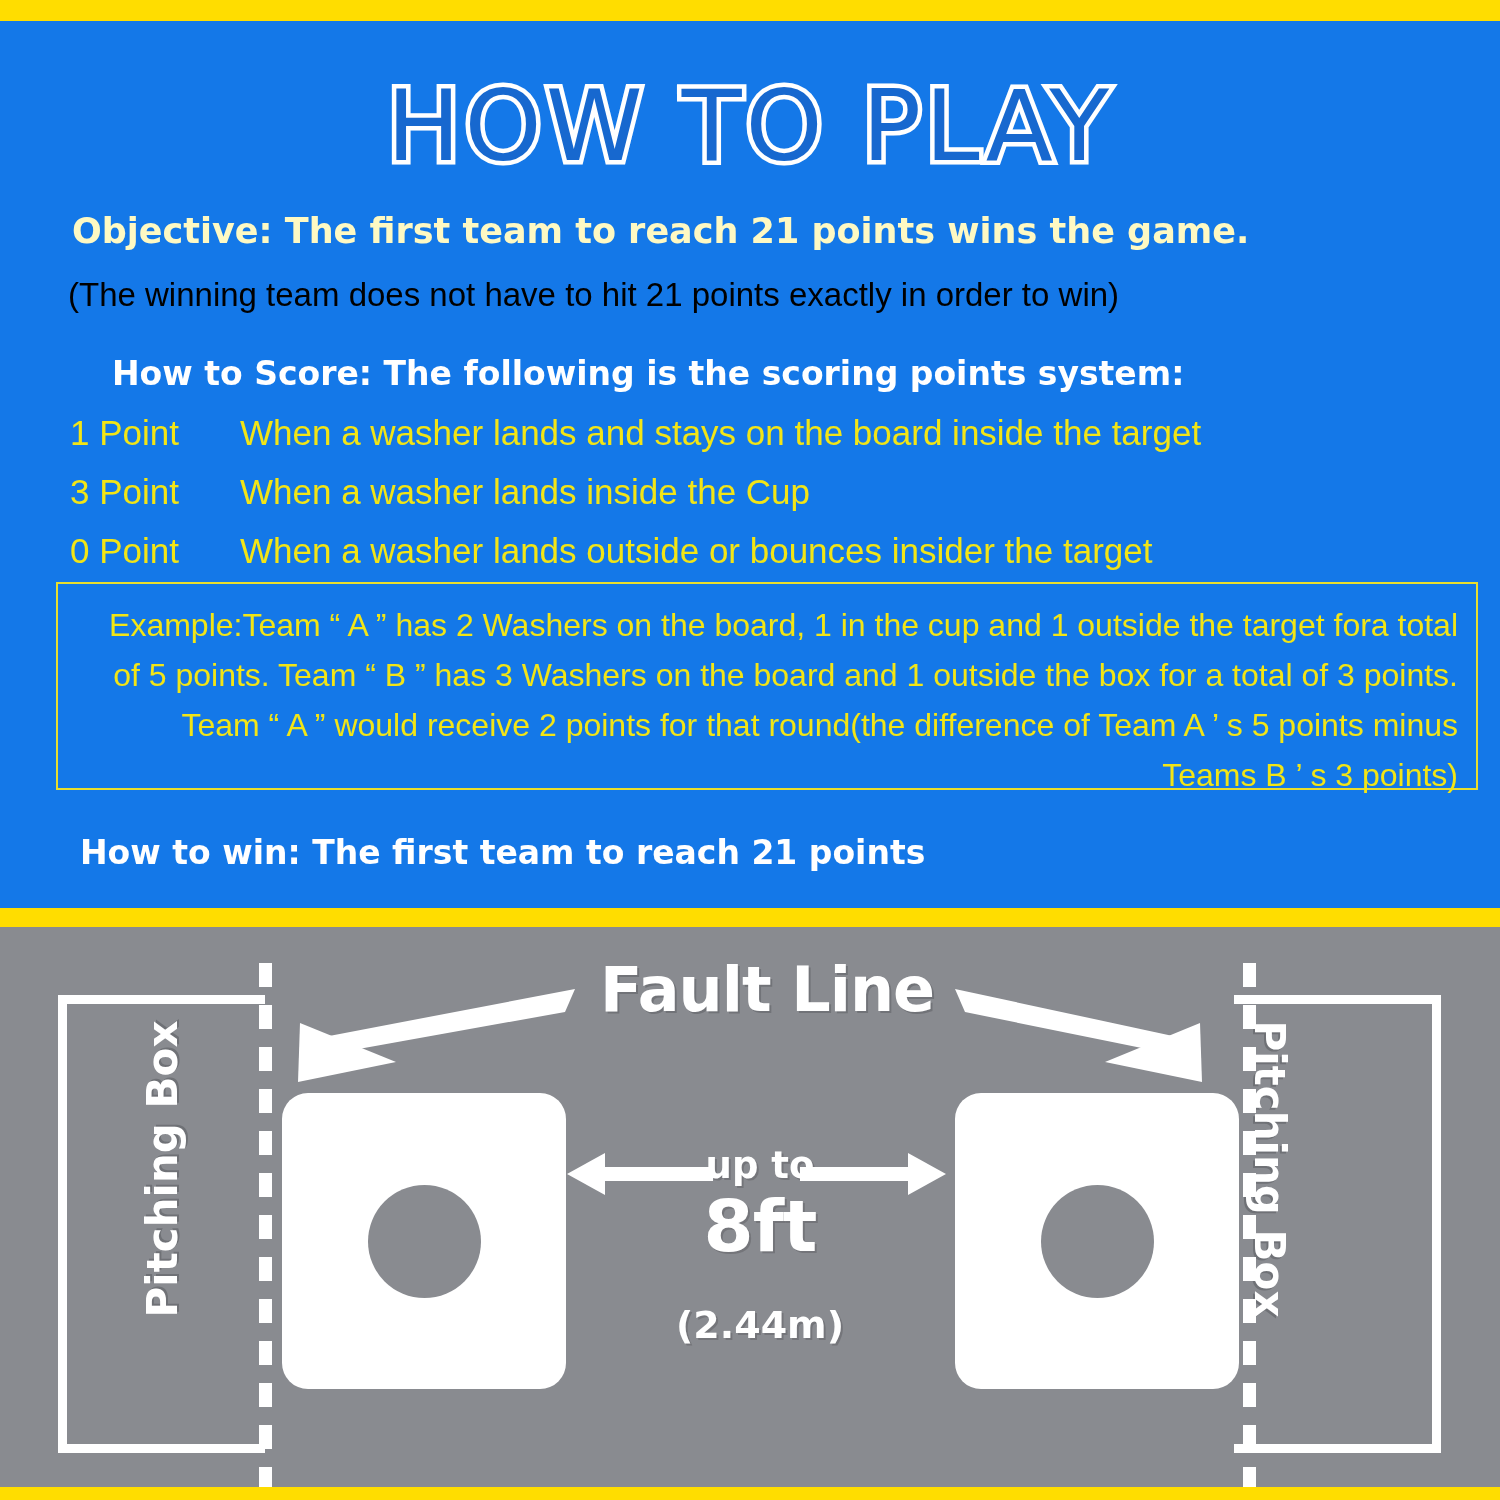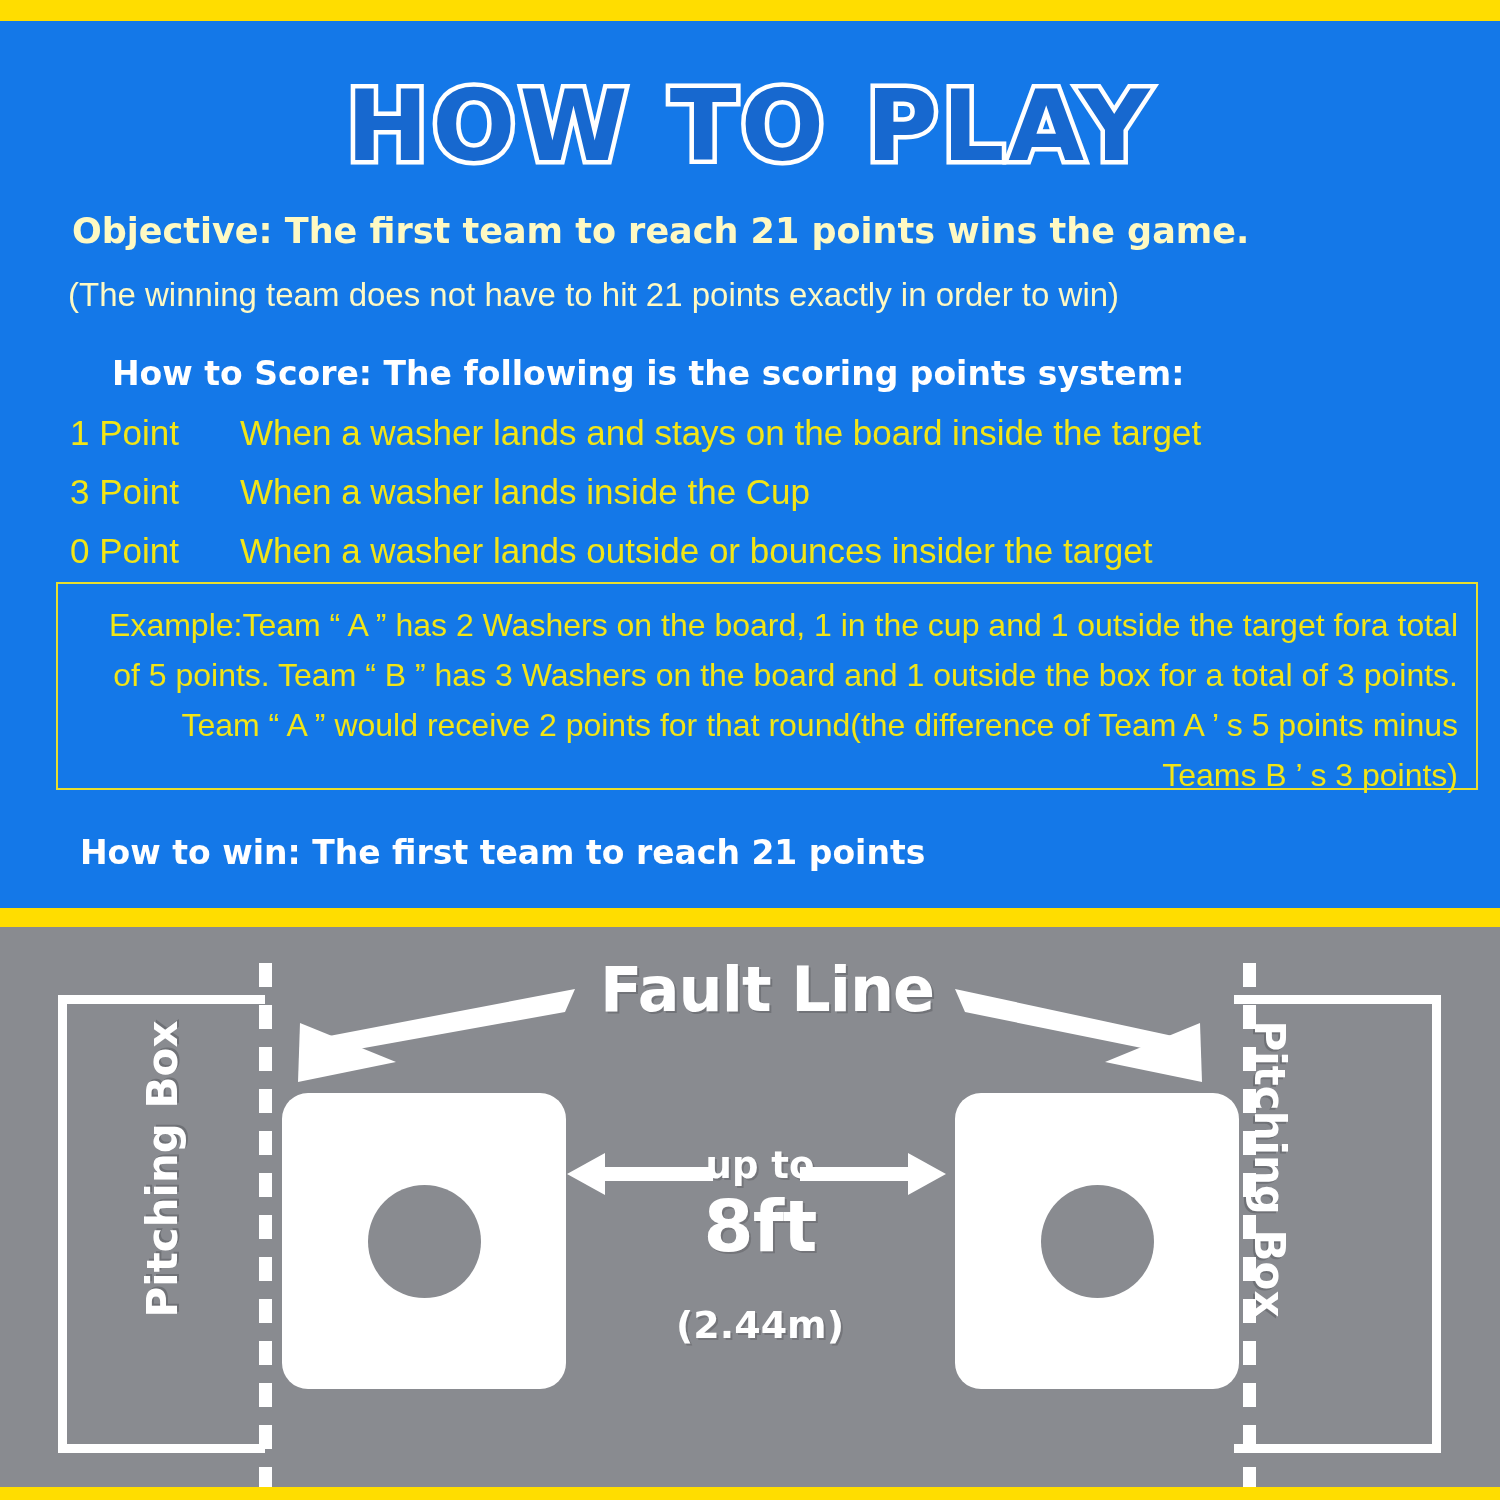--- a/index.html
+++ b/index.html
@@ -22,21 +22,21 @@
     width:1500px; height:887px;
     background:#1478E8;
   }
 
   .title {
     position:absolute;
     left:0; top:56px;
     width:1500px;
     text-align:center;
     font-family:"DejaVu Sans", sans-serif;
-    font-weight:bold;
+    font-weight:normal;
     font-size:98px;
     line-height:1;
     letter-spacing:4px;
     color:#1768CF;
     -webkit-text-stroke: 9px #FFFFFF;
     paint-order: stroke fill;
     white-space:nowrap;
   }
 
   .line-objective {
@@ -46,21 +46,21 @@
     font-weight:bold;
     font-size:35px;
     color:#fef9c3;
     white-space:nowrap;
   }
   .line-paren {
     position:absolute;
     left:68px; top:255px;
     font-family:"Liberation Sans", sans-serif;
     font-size:33px;
-    color:#fef9c3;
+    color:#000000;
     white-space:nowrap;
   }
   .line-howscore {
     position:absolute;
     left:78px; top:333px;
     font-family:"DejaVu Sans", sans-serif;
     font-weight:bold;
     font-size:33px;
     color:#FFFFFF;
     white-space:nowrap;

